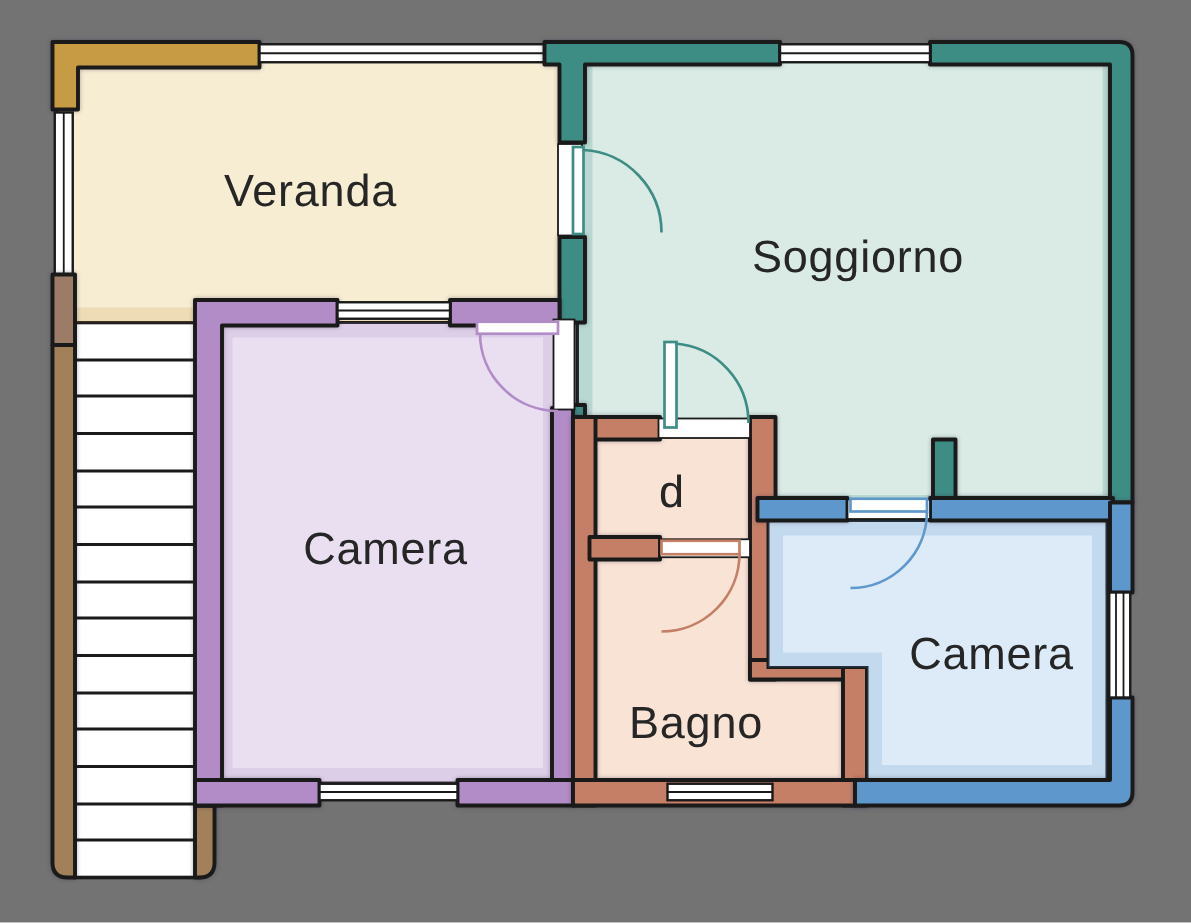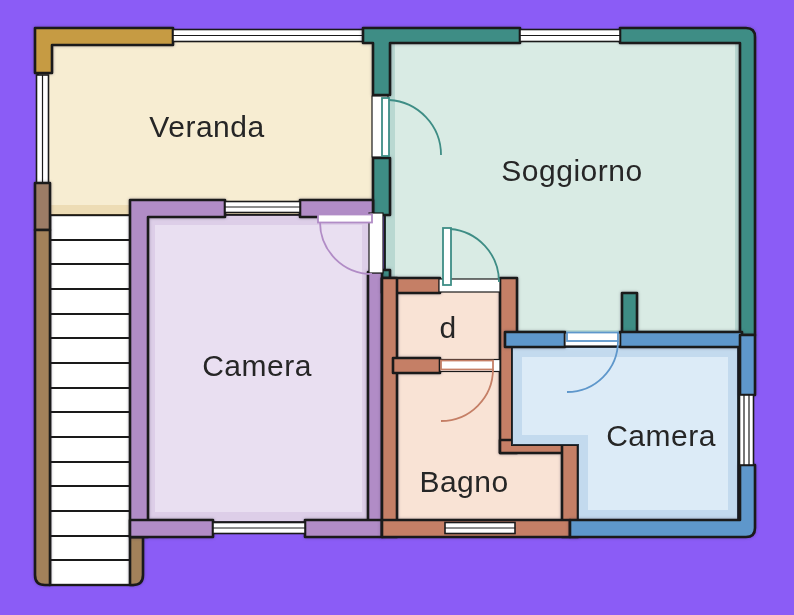--- a/index.html
+++ b/index.html
@@ -1,16 +1,16 @@
 <!DOCTYPE html>
 <html style="--outline: #1a1a1a; --label-color: #262626; --veranda-floor: #f7edd2; --veranda-wall: #c69b43; --soggiorno-floor: #d9ebe4; --soggiorno-wall: #3e8d85; --camera-left-floor: #e9dff1; --camera-left-wall: #b18cc6; --disimpegno-floor: #f9e3d5; --disimpegno-wall: #c57f66; --bagno-floor: #f9e3d5; --bagno-wall: #c57f66; --camera-right-floor: #dcebf7; --camera-right-wall: #5e97cb; --stairs-wall: #a2815a; --stairs-upper: #9c7c66;"><head>
 <meta charset="utf-8">
 <style>
   html,body{margin:0;padding:0;background:#ffffff;}
-  .canvas{position:relative;width:794px;height:615px;background:#8b5cf6;overflow:hidden;
+  .canvas{position:relative;width:794px;height:615px;background:#737373;overflow:hidden;
           font-family:"Liberation Sans", sans-serif;}
   svg{position:absolute;left:0;top:0;}
   .walls path,.walls rect{stroke:var(--outline,#1a1a1a);stroke-width:2.6;stroke-linejoin:round;}
   .walls{filter:drop-shadow(0 0 1.5px rgba(40,30,60,.35));}
 
   .floor-veranda{fill:var(--veranda-floor);stroke:var(--outline);stroke-width:2;}
   .wall-veranda{fill:var(--veranda-wall);}
   .floor-soggiorno{fill:var(--soggiorno-floor);stroke:var(--outline);stroke-width:2;}
   .wall-soggiorno{fill:var(--soggiorno-wall);}
   .floor-camera-left{fill:var(--camera-left-floor);stroke:var(--outline);stroke-width:2;}

